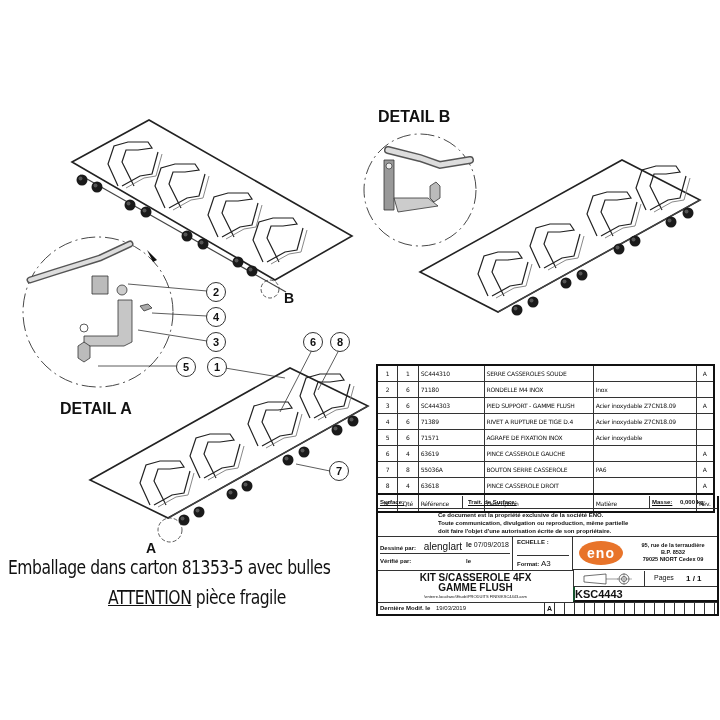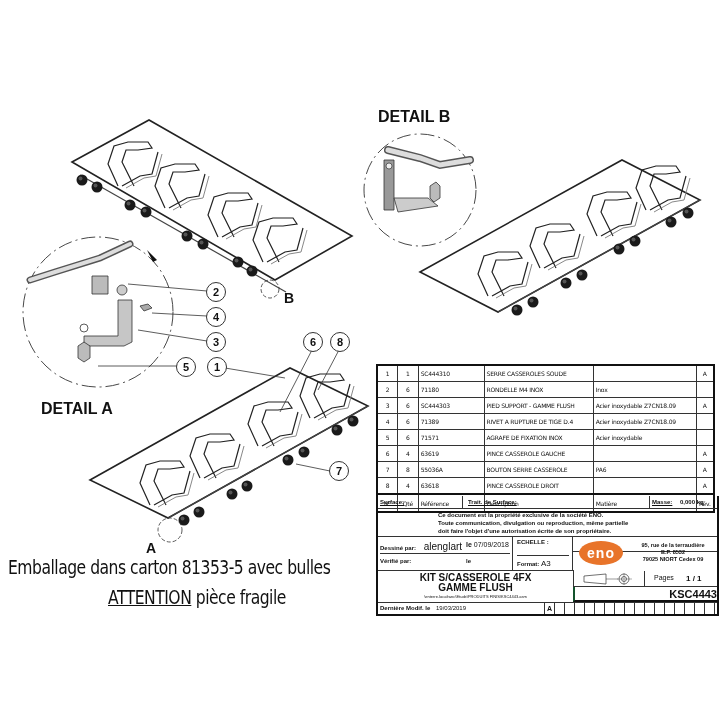--- a/index.html
+++ b/index.html
@@ -119,21 +119,21 @@
     <path d="M430,186 l6,-4 l4,4 v12 l-6,4 l-4,-4 z" fill="#bbb" stroke="#333" stroke-width="0.8"></path>
   </g>
 
   <line x1="225" y1="368" x2="285" y2="378" stroke="#333" stroke-width="0.8"></line>
   <line x1="313" y1="348" x2="280" y2="412" stroke="#333" stroke-width="0.8"></line>
   <line x1="340" y1="348" x2="318" y2="390" stroke="#333" stroke-width="0.8"></line>
   <line x1="330" y1="471" x2="296" y2="464" stroke="#333" stroke-width="0.8"></line>
 </svg>
 
 <div class="detail-title" style="left:378px; top:108px;">DETAIL B</div>
-<div class="detail-title" style="left:41px; top:400px;">DETAIL A</div>
+<div class="detail-title" style="left:60px; top:400px;">DETAIL A</div>
 <div class="view-letter" style="left:284px; top:290px;">B</div>
 <div class="view-letter" style="left:146px; top:540px;">A</div>
 
 <div class="balloon" style="left:206px; top:282px;">2</div>
 <div class="balloon" style="left:206px; top:307px;">4</div>
 <div class="balloon" style="left:206px; top:332px;">3</div>
 <div class="balloon" style="left:176px; top:357px;">5</div>
 <div class="balloon" style="left:207px; top:357px;">1</div>
 <div class="balloon" style="left:303px; top:332px;">6</div>
 <div class="balloon" style="left:330px; top:332px;">8</div>
@@ -268,21 +268,21 @@
   </div>
   <div class="tb-cell" style="left:135px; top:40px; width:60px; height:34px; border-right:1px solid #333;">
     <div class="b" style="position:absolute; left:4px; top:3px;">ECHELLE :</div>
     <div style="position:absolute; left:4px; top:19px; width:52px; border-top:1px solid #333;"></div>
     <div style="position:absolute; left:4px; top:23px;">
       <span class="b">Format:</span>
       <span style="font-size:8px;text-align:center;">A3</span>
     </div>
   </div>
 
-  <div class="tb-cell" style="left:195px; top:40px; width:144px; height:16px; border-bottom:1px solid #333;">
+  <div class="tb-cell" style="left:195px; top:40px; width:144px; height:34px; border-bottom:1px solid #333;">
     <div style="position:absolute; left:6px; top:5px; width:44px; height:24px; border-radius:50%; background:#e8742a; color:#fff; font-weight:bold; font-size:14px; text-align:center; line-height:24px; letter-spacing:1px;">eno</div>
     <div class="b" style="position:absolute; left:58px; top:6px; width:84px; text-align:center; line-height:7px; font-size:5.6px;">
       <div>95, rue de la terraudière</div>
       <div>B.P. 8532</div>
       <div>79025 NIORT Cedex 09</div>
     </div>
   </div>
   <div class="tb-cell" style="left:0; top:74px; width:195px; height:0; border-top:1px solid #333;"></div>
 
   <div class="tb-cell b" style="left:0; top:77px; width:195px; text-align:center; font-size:10px; line-height:10px;">
@@ -298,21 +298,21 @@
       <circle cx="42" cy="6" r="5" fill="none" stroke="#333" stroke-width="0.7"></circle>
       <circle cx="42" cy="6" r="2.5" fill="none" stroke="#333" stroke-width="0.7"></circle>
       <line x1="35" y1="6" x2="50" y2="6" stroke="#333" stroke-width="0.4"></line>
       <line x1="42" y1="0" x2="42" y2="12" stroke="#333" stroke-width="0.4"></line>
     </svg>
     <div style="position:absolute; left:70px; top:1px; height:15px; border-left:1px solid #333;"></div>
     <div style="position:absolute; left:80px; top:4px; font-size:7px;">Pages</div>
     <div class="b" style="position:absolute; left:112px; top:4px; font-size:8px;">1 / 1</div>
   </div>
 
-  <div class="tb-cell b" style="left:195px; top:91px; width:144px; height:15px; border-left:2px solid #14532d; border-bottom:2px solid #111; text-align:right; font-size:11px; line-height:15px;">KSC4443</div>
+  <div class="tb-cell b" style="left:195px; top:91px; width:144px; height:15px; border-left:2px solid #14532d; border-bottom:2px solid #111; text-align:left; font-size:11px; line-height:15px;">KSC4443</div>
 
   <div class="tb-cell" style="left:0; top:106px; width:339px; height:12px; border-top:1px solid #333;">
     <div style="position:absolute; left:2px; top:2px;">
       <span class="b">Dernière Modif. le</span>
       <span style="margin-left:4px;">19/03/2019</span>
     </div>
     <div id="rev-grid" style="position:absolute; left:166px; top:0; height:12px; display:flex;">
       <div class="b" style="width:9px; height:11px; border-left:1px solid #333; text-align:center; font-size:7px; line-height:11px;">A</div>
     <div style="width: 9px; height: 11px; border-left: 1px solid rgb(51, 51, 51);"></div>
         <div style="width: 9px; height: 11px; border-left: 1px solid rgb(51, 51, 51);"></div>

